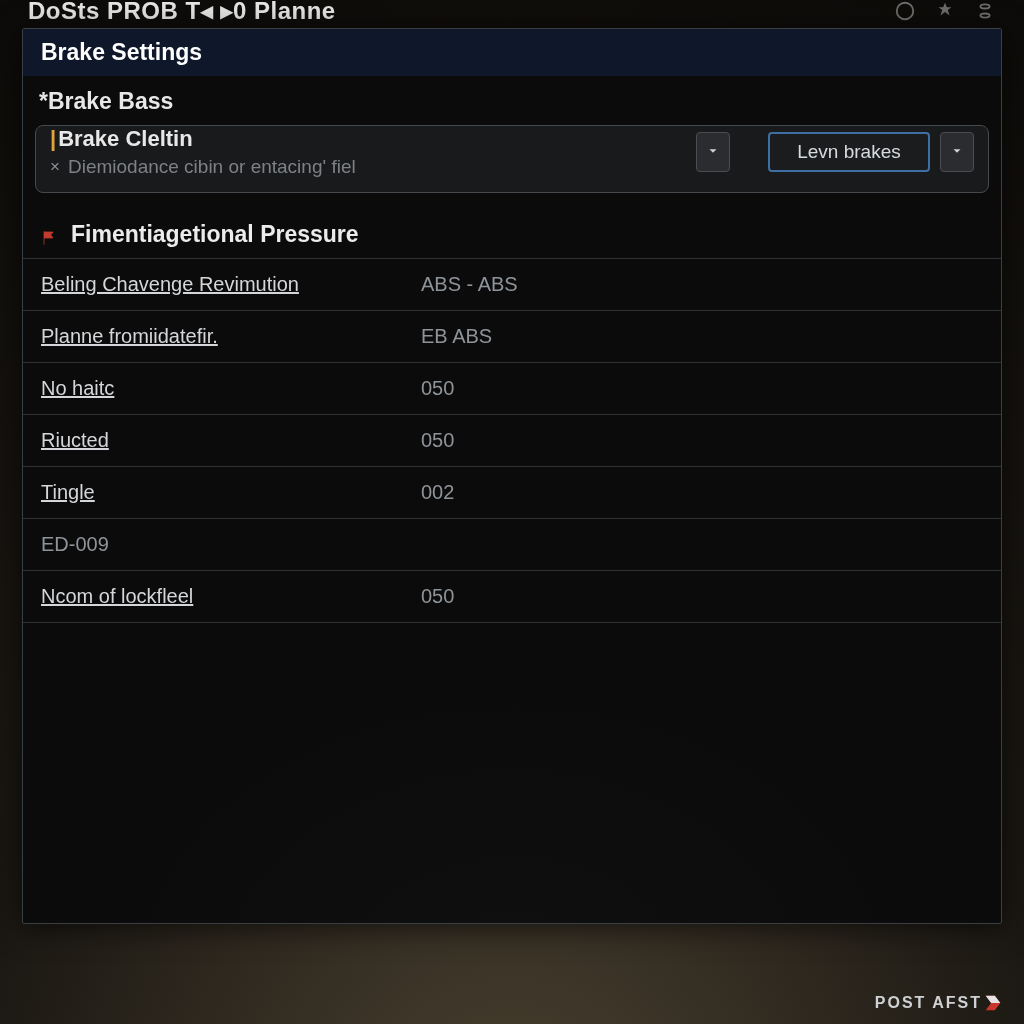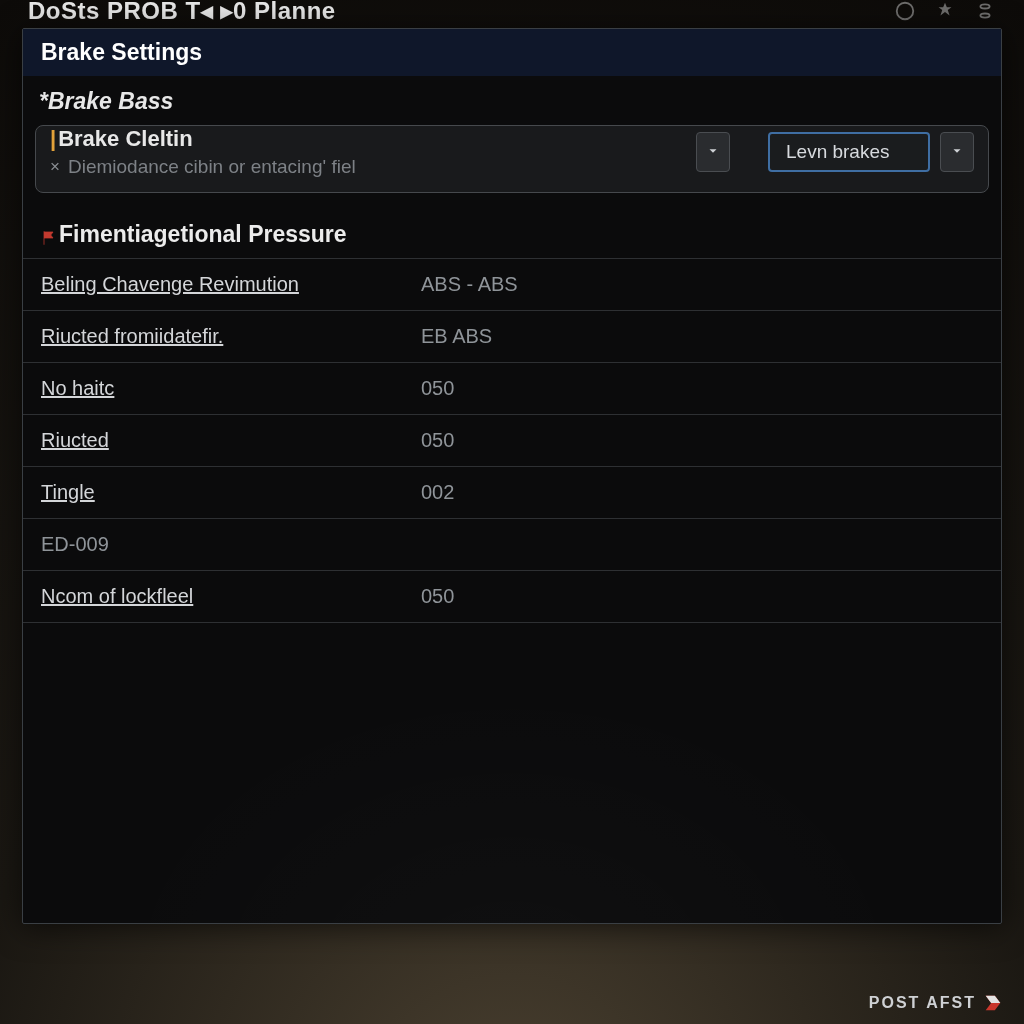--- a/index.html
+++ b/index.html
@@ -47,21 +47,20 @@
     font-size: 23px;
     font-weight: 600;
     padding: 10px 18px;
   }
 
   .subheader {
     font-size: 23px;
     font-weight: 600;
     color: #e8e8e8;
     padding: 12px 16px 10px;
-    font-style: italic;
   }
   .subheader .ast { color: #e8e8e8; }
 
   
   .selector-card {
     margin: 0 12px 14px;
     border: 1px solid #46494d;
     border-radius: 8px;
     background: #191a1c;
     padding: 0 14px 14px;
@@ -98,29 +97,30 @@
   .chev-box svg { width: 14px; height: 14px; fill: #cfd2d6; }
 
   .value-pill {
     min-width: 162px;
     height: 40px;
     border: 2px solid #3f6ea3;
     border-radius: 4px;
     background: #1a1c1e;
     color: #d7dade;
     font-size: 19px;
-    display: flex; align-items: center; justify-content: flex-start;
+    display: flex; align-items: center; justify-content: center;
     padding: 0 16px;
     margin-left: 28px;
   }
 
   
   .section-head {
     display: flex;
     align-items: center;
+    gap: 12px;
     padding: 14px 18px 10px;
     border-bottom: 1px solid #2e3033;
     font-size: 23px;
     font-weight: 600;
     color: #ececec;
   }
   .section-head .flag {
     width: 18px; height: 18px;
   }
 
@@ -146,21 +146,21 @@
 
   .panel-fill {
     height: 300px;
     background: radial-gradient(ellipse at 50% 120%, rgba(255,255,255,.02), rgba(0,0,0,0) 60%);
   }
 
   
   .brand {
     position: absolute;
     right: 20px; bottom: 10px;
-    display: flex; align-items: center; gap: 6px;
+    display: flex; align-items: center; 
     color: #cfd1d4;
     font-size: 16px;
     letter-spacing: 2px;
     font-weight: 600;
   }
   .brand .mark {
     width: 22px; height: 22px;
   }
 </style>
 </head>
@@ -236,21 +236,21 @@
     </span>
     <span>Fimentiagetional Pressure</span>
   </div>
 
   <div class="rows">
     <div class="row">
       <span class="label">Beling Chavenge Revimution</span>
       <span class="value">ABS - ABS</span>
     </div>
     <div class="row">
-      <span class="label">Riucted fromiidatefir.</span>
+      <span class="label">Planne fromiidatefir.</span>
       <span class="value">EB ABS</span>
     </div>
     <div class="row">
       <span class="label">No haitc</span>
       <span class="value">050</span>
     </div>
     <div class="row">
       <span class="label">Riucted</span>
       <span class="value">050</span>
     </div>

